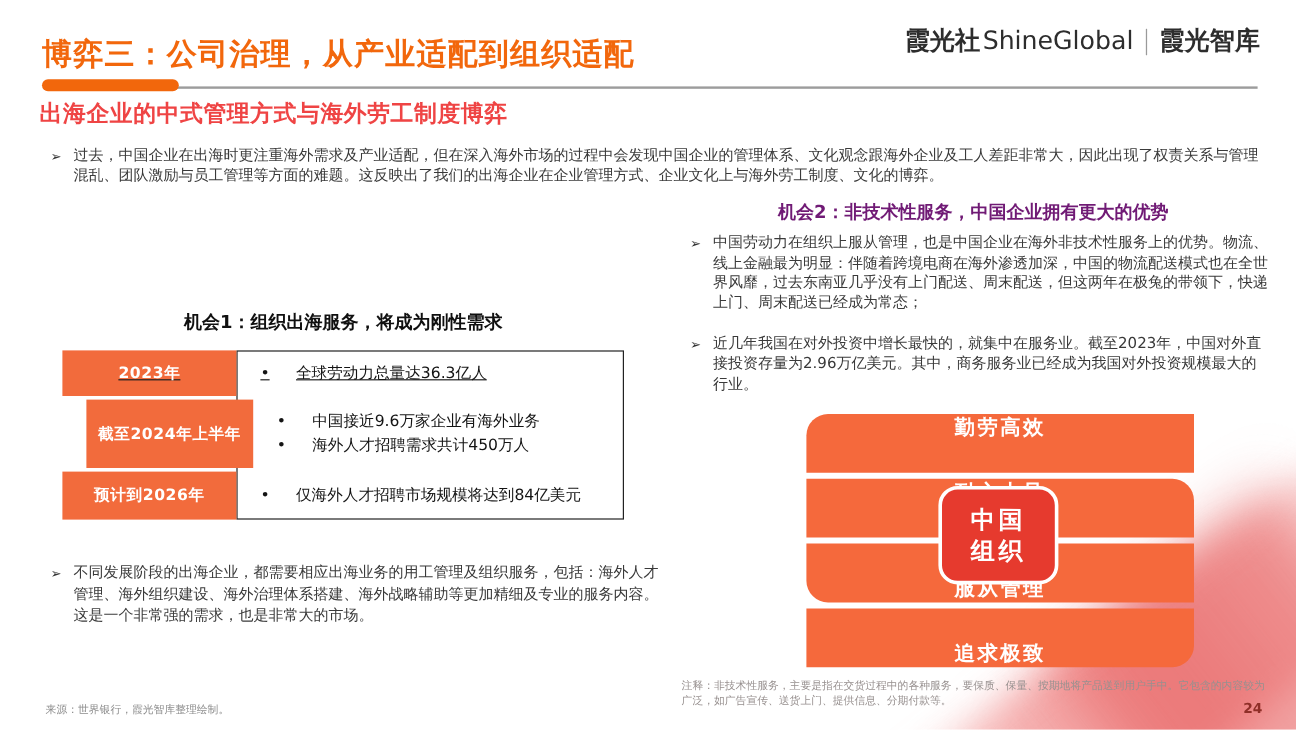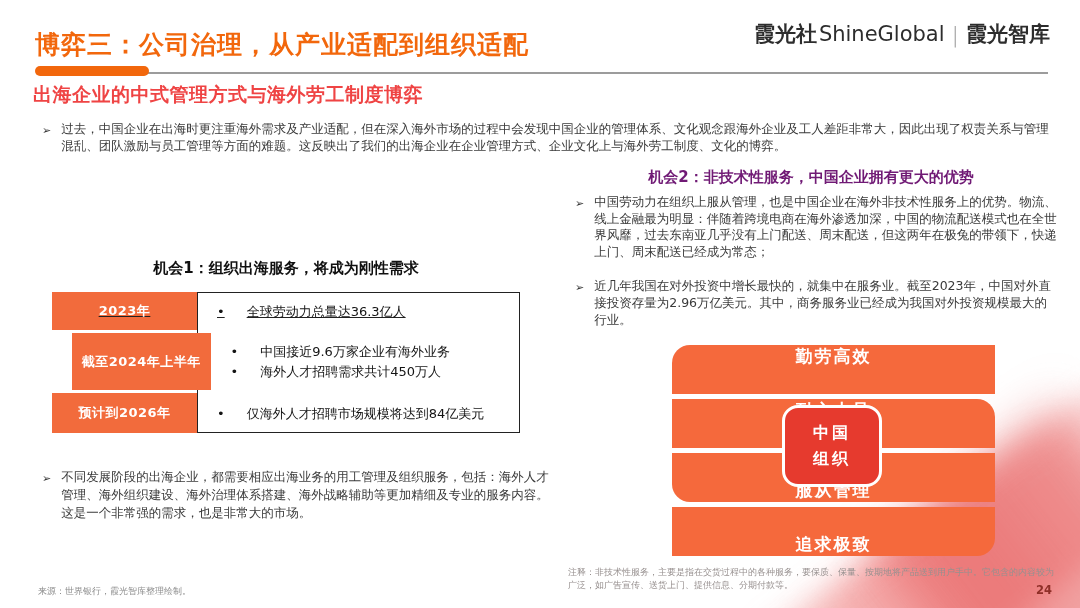--- a/index.html
+++ b/index.html
@@ -76,21 +76,21 @@
     gap:5px; width:100%; height:100%; }
   .quad { background:var(--quadrant-orange); color:#fff; font-weight:bold; font-size:17px;
     display:flex; align-items:center; justify-content:center; letter-spacing:2px; }
   .quad.tl { border-top-left-radius:18px; padding-bottom:26px; }
   .quad.tr { border-top-right-radius:18px; padding-bottom:26px; }
   .quad.bl { border-bottom-left-radius:18px; padding-top:26px; }
   .quad.br { border-bottom-right-radius:18px; padding-top:26px; }
   .center-box { position:absolute; left:110px; top:60px; width:100px; height:82px;
     background:var(--center-red); border:3px solid #fff; border-radius:16px;
     display:flex; flex-direction:column; align-items:center; justify-content:center;
-    color:#fff; font-weight:bold; font-size:16px; line-height:26px; letter-spacing:3px; }
+    color:#fff; font-weight:bold; font-size:20px; line-height:26px; letter-spacing:3px; }
 
   .source-note { position:absolute; left:38px; top:585px; font-size:9px; color:#8d8d8d; z-index:2; }
   .footnote { position:absolute; left:568px; top:566px; width:487px; font-size:9px;
     line-height:12.5px; color:#97908f; z-index:2; }
   .page-num { position:absolute; right:28px; top:583px; font-size:11.5px; font-weight:600;
     color:#8f2f28; z-index:2; }
 </style>
 </head>
 <body>
 

